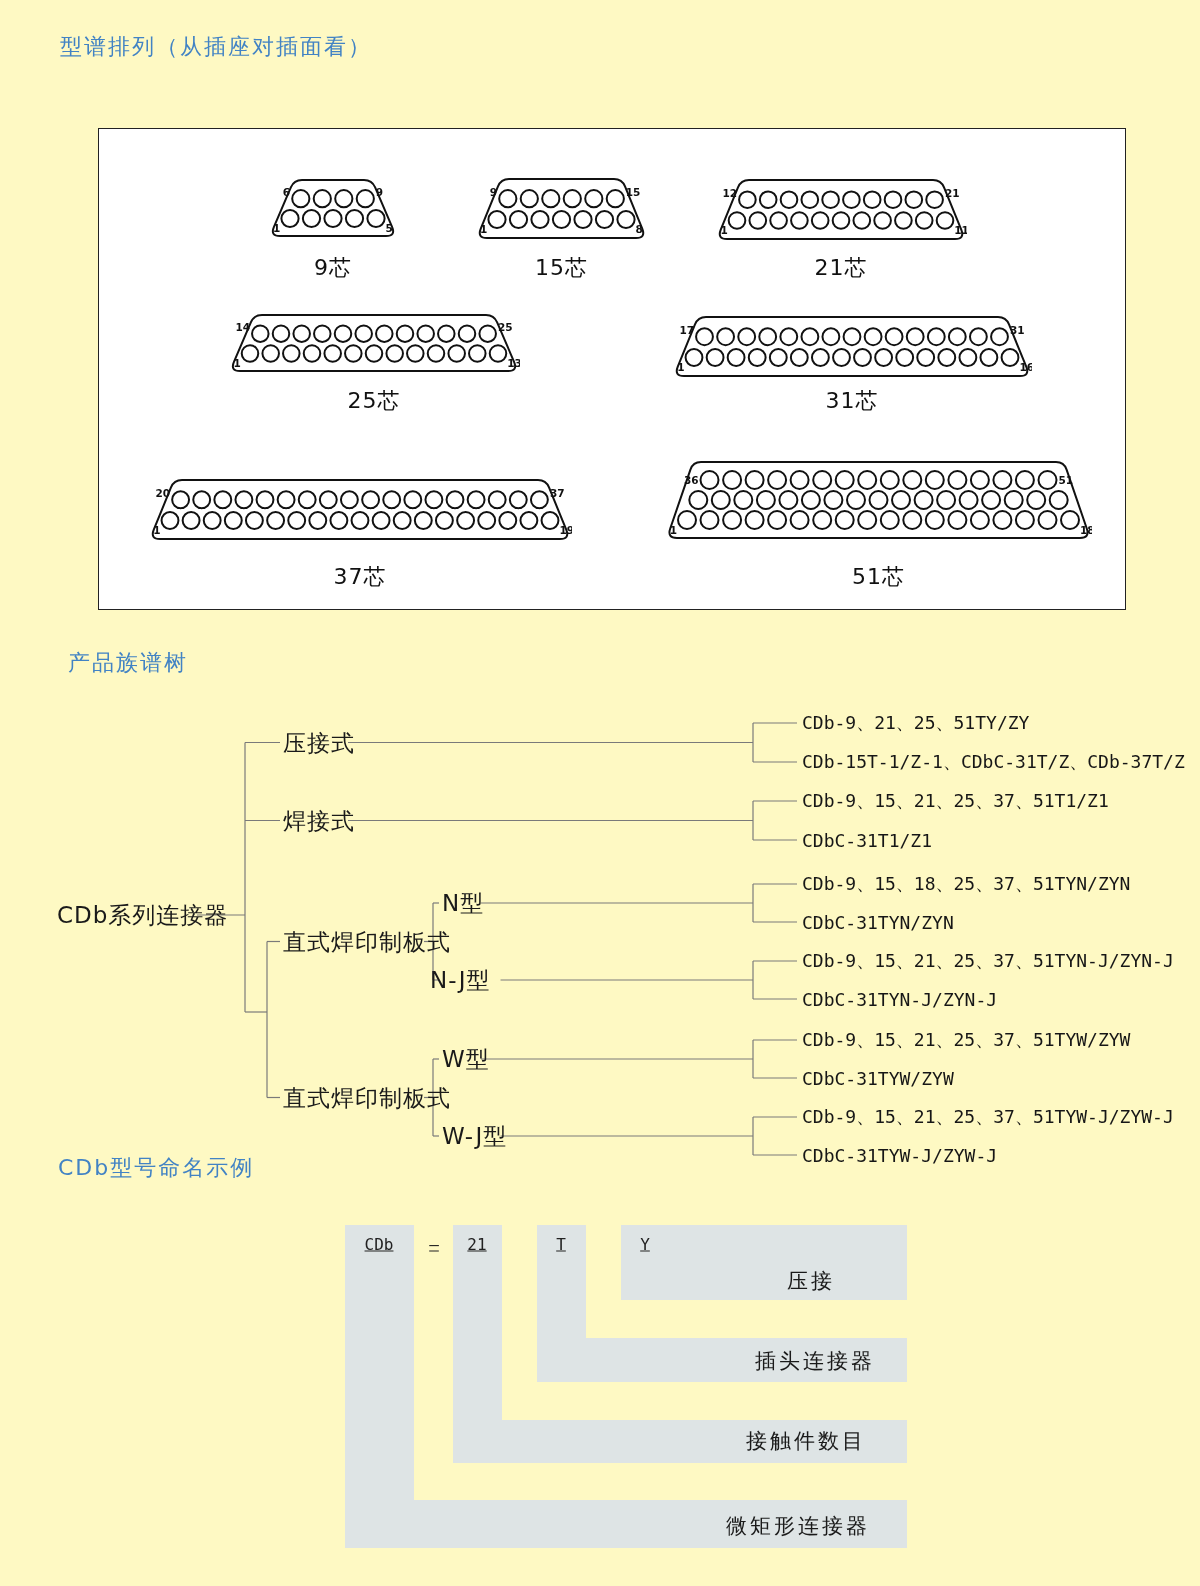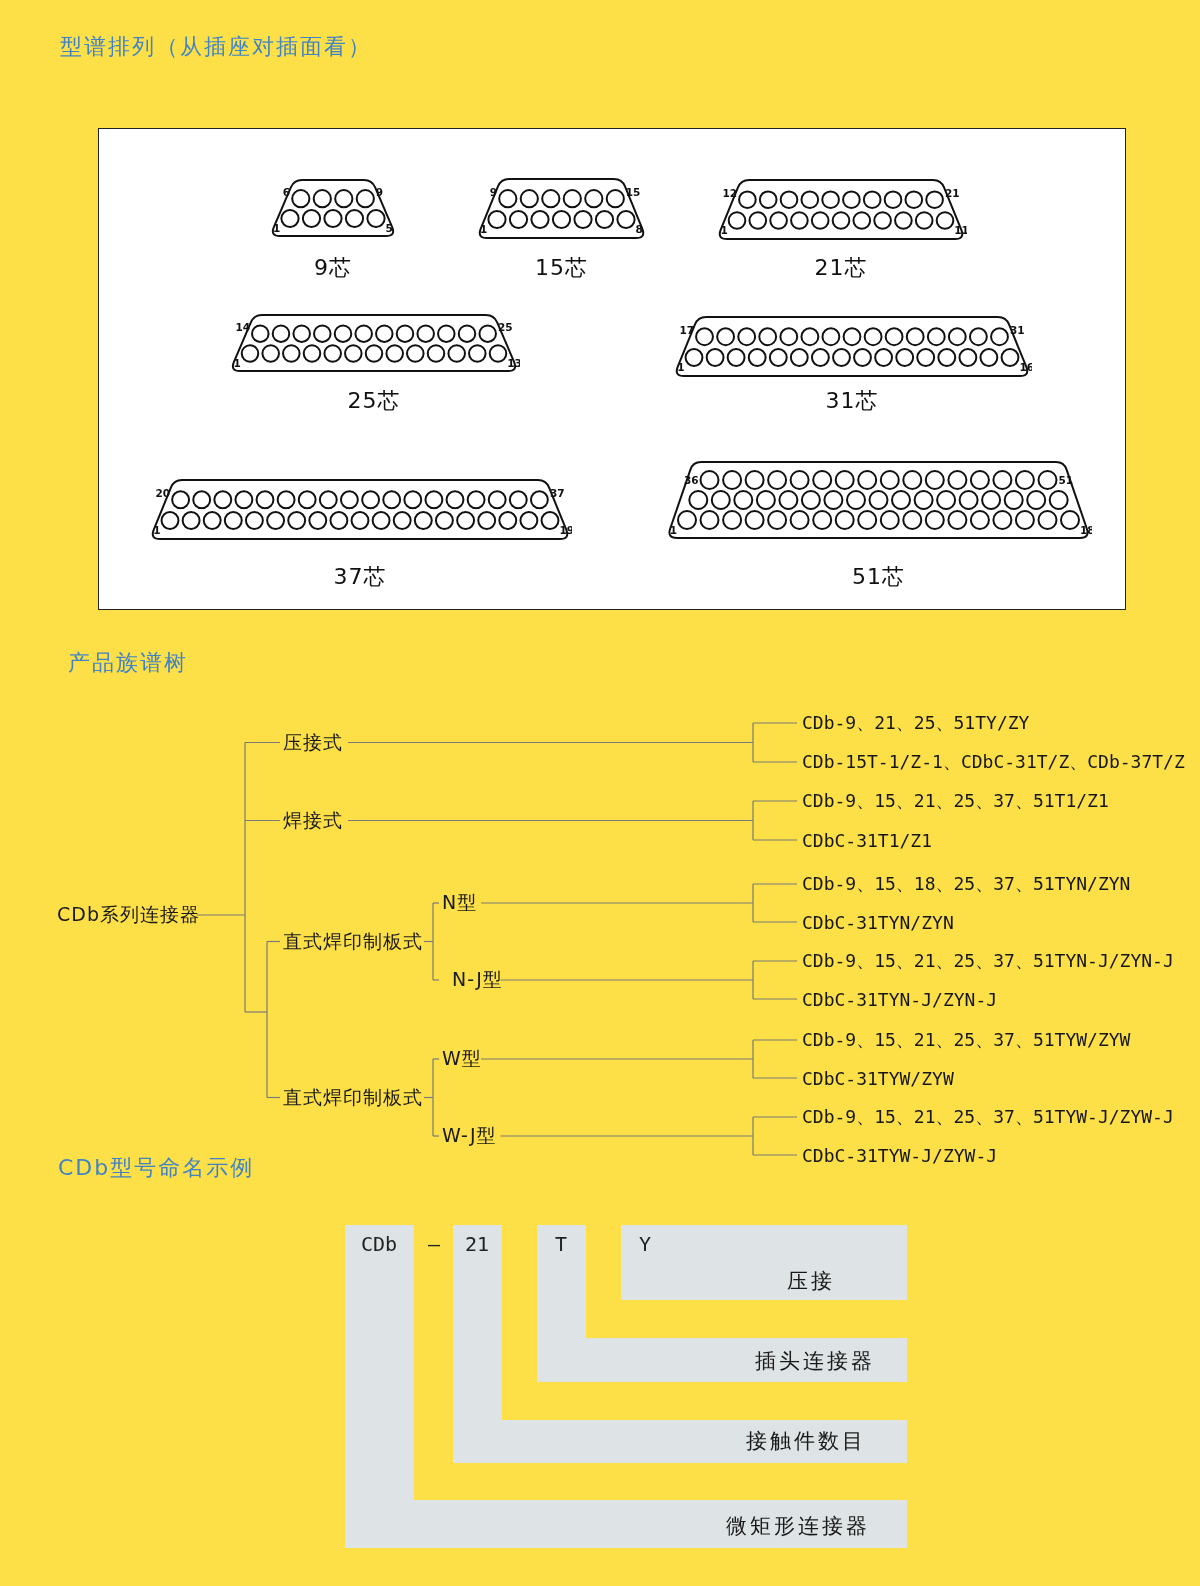--- a/index.html
+++ b/index.html
@@ -1,32 +1,32 @@
 <!DOCTYPE html>
 <html style="--blue: #4283c4; --gray: #dee4e5; --line: #7a7a7a;"><head>
 <meta charset="utf-8">
 <style>
   :root{ --blue:#4283c4; --gray:#dee4e5; --line:#7a7a7a; --ink:#111; }
   html,body{ margin:0; padding:0; background:#fff; }
-  #page{ position:relative; width:1200px; height:1586px; background:#fde047; overflow:hidden;
+  #page{ position:relative; width:1200px; height:1586px; background:#fef9c3; overflow:hidden;
          font-family:"DejaVu Sans","Liberation Sans",sans-serif; }
   .heading{ position:absolute; color:var(--blue); font-size:22px; letter-spacing:2px;
             font-weight:500; white-space:nowrap; }
   #pinout-box{ position:absolute; left:98px; top:128px; width:1026px; height:480px;
                border:1.5px solid #222; background:#fff; }
   .conn-svg{ position:absolute; }
   .conn-label{ position:absolute; font-size:22px; color:#111; text-align:center; letter-spacing:1px; }
   #tree-lines{ position:absolute; left:0; top:0; z-index:0; }
-  .tree-label{ position:absolute; font-size:19px; color:#1a1a1a; white-space:nowrap;
+  .tree-label{ position:absolute; font-size:23px; color:#1a1a1a; white-space:nowrap;
                transform:translateY(-50%); z-index:1; letter-spacing:1px; }
   .model-text{ position:absolute; font-family:"DejaVu Sans Mono","Liberation Mono",monospace;
                font-size:18px; color:#161616; white-space:nowrap; transform:translateY(-50%); z-index:1; }
   .gray-rect{ position:absolute; background:var(--gray); z-index:0; }
   .code-text{ position:absolute; font-family:"DejaVu Sans Mono","Liberation Mono",monospace;
-              font-size:20px; color:#222; transform:translate(-50%,-50%); z-index:1; white-space:nowrap; }
+              font-size:16px; color:#222; transform:translate(-50%,-50%); z-index:1; white-space:nowrap;text-decoration:underline; }
   .bar-label{ position:absolute; font-size:21px; color:#1a1a1a; letter-spacing:3px;
               transform:translate(-50%,-50%); z-index:1; white-space:nowrap; }
 </style>
 </head>
 <body>
 
 <div id="page">
   <div class="heading" style="left:60px; top:32px;">型谱排列（从插座对插面看）</div>
 
   <div id="pinout-box"></div>
@@ -355,21 +355,21 @@
       <div class="model-text" style="left: 802px; top: 762px;">CDb-15T-1/Z-1、CDbC-31T/Z、CDb-37T/Z</div>
       <div class="tree-label" style="left: 283px; top: 742.5px;">压接式</div>
       <div class="model-text" style="left: 802px; top: 801px;">CDb-9、15、21、25、37、51T1/Z1</div>
       <div class="model-text" style="left: 802px; top: 840px;">CDbC-31T1/Z1</div>
       <div class="tree-label" style="left: 283px; top: 820.5px;">焊接式</div>
       <div class="model-text" style="left: 802px; top: 884px;">CDb-9、15、18、25、37、51TYN/ZYN</div>
       <div class="model-text" style="left: 802px; top: 922px;">CDbC-31TYN/ZYN</div>
       <div class="tree-label" style="left: 442px; top: 903px;">N型</div>
       <div class="model-text" style="left: 802px; top: 961px;">CDb-9、15、21、25、37、51TYN-J/ZYN-J</div>
       <div class="model-text" style="left: 802px; top: 999px;">CDbC-31TYN-J/ZYN-J</div>
-      <div class="tree-label" style="left: 452px; top: 980px;">N-J型</div>
+      <div class="tree-label" style="left: 430px; top: 980px;">N-J型</div>
       <div class="tree-label" style="left: 283px; top: 941.5px;">直式焊印制板式</div>
       <div class="model-text" style="left: 802px; top: 1040px;">CDb-9、15、21、25、37、51TYW/ZYW</div>
       <div class="model-text" style="left: 802px; top: 1078px;">CDbC-31TYW/ZYW</div>
       <div class="tree-label" style="left: 442px; top: 1059px;">W型</div>
       <div class="model-text" style="left: 802px; top: 1117px;">CDb-9、15、21、25、37、51TYW-J/ZYW-J</div>
       <div class="model-text" style="left: 802px; top: 1155px;">CDbC-31TYW-J/ZYW-J</div>
       <div class="tree-label" style="left: 442px; top: 1136px;">W-J型</div>
       <div class="tree-label" style="left: 283px; top: 1097.5px;">直式焊印制板式</div>
       <div class="tree-label" style="left: 57px; top: 915px;">CDb系列连接器</div>
     </div>

